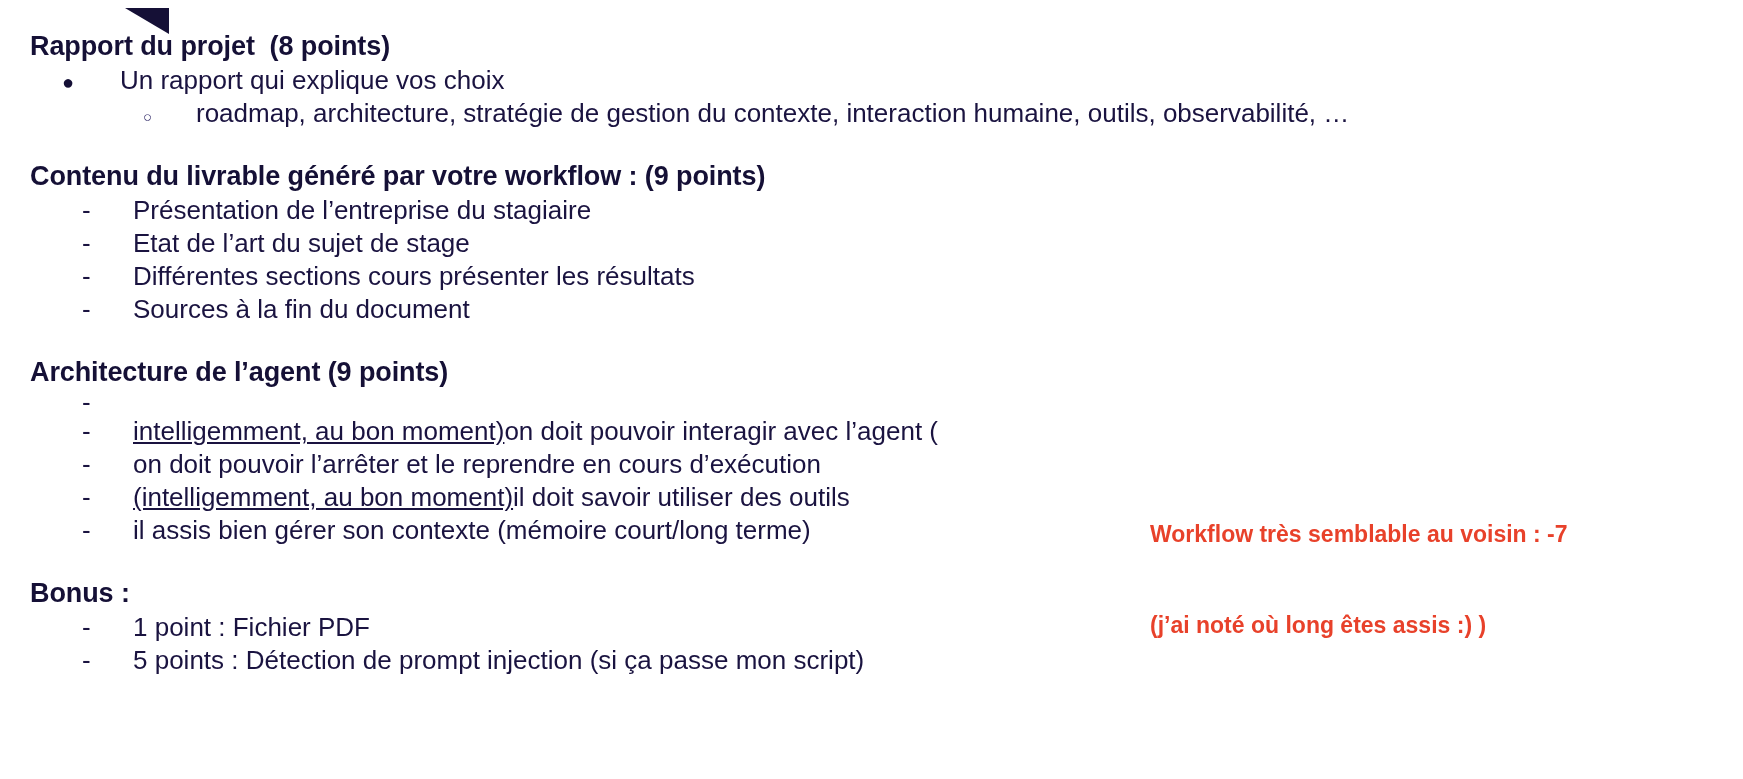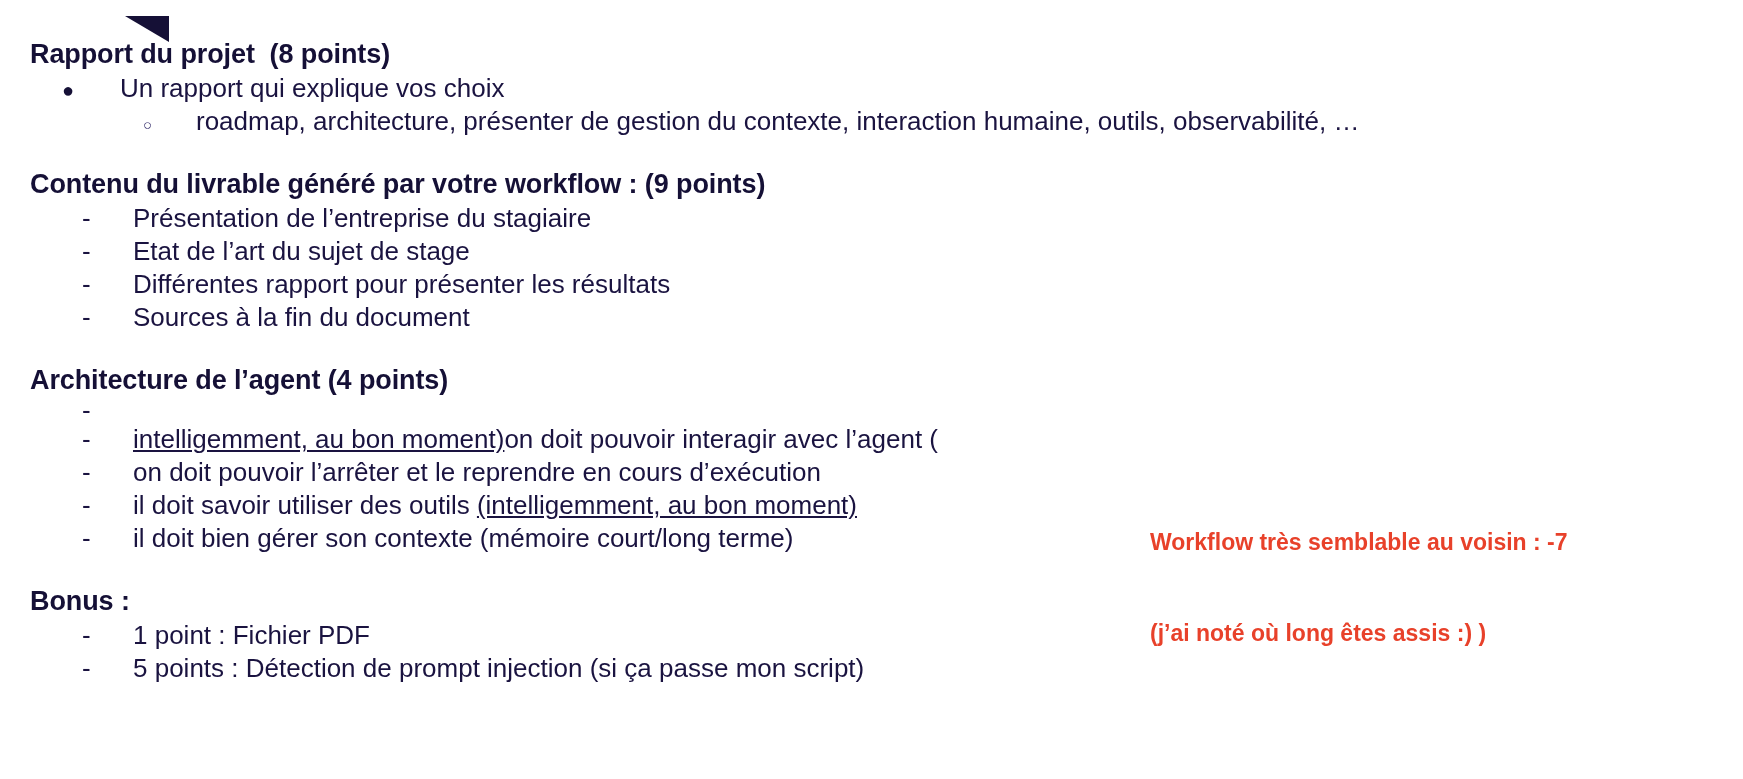--- a/index.html
+++ b/index.html
@@ -22,21 +22,21 @@
     top: 0;
     left: 125px;
     width: 0;
     height: 0;
     border-top: 26px solid #151036;
     border-left: 44px solid transparent;
   }
 
   .slide-body {
     position: absolute;
-    top: 16px;
+    top: 8px;
     left: 0;
     width: 1743px;
     height: 641px;
   }
 
   .content-column {
     position: absolute;
     left: 30px;
     top: 22px;
     width: 1420px;
@@ -141,74 +141,74 @@
 
     <div class="section">
       <div class="section-heading">Rapport du projet  (8 points)</div>
       <div class="bullet-list">
         <div class="bullet-row level1">
           <span class="marker">●</span>
           <span class="bullet-text">Un rapport qui explique vos choix</span>
         </div>
         <div class="bullet-row level2">
           <span class="marker">○</span>
-          <span class="bullet-text">roadmap, architecture, présenter de gestion du contexte, interaction humaine, outils, observabilité, …</span>
+          <span class="bullet-text">roadmap, architecture, stratégie de gestion du contexte, interaction humaine, outils, observabilité, …</span>
         </div>
       </div>
     </div>
 
     <div class="section-gap"></div>
 
     <div class="section">
       <div class="section-heading">Contenu du livrable généré par votre workflow : (9 points)</div>
       <div class="bullet-list">
         <div class="bullet-row dash">
           <span class="marker">-</span>
           <span class="bullet-text">Présentation de l’entreprise du stagiaire</span>
         </div>
         <div class="bullet-row dash">
           <span class="marker">-</span>
           <span class="bullet-text">Etat de l’art du sujet de stage</span>
         </div>
         <div class="bullet-row dash">
           <span class="marker">-</span>
-          <span class="bullet-text">Différentes rapport pour présenter les résultats</span>
+          <span class="bullet-text">Différentes sections cours présenter les résultats</span>
         </div>
         <div class="bullet-row dash">
           <span class="marker">-</span>
           <span class="bullet-text">Sources à la fin du document</span>
         </div>
       </div>
     </div>
 
     <div class="section-gap"></div>
 
     <div class="section">
-      <div class="section-heading">Architecture de l’agent (4 points)</div>
+      <div class="section-heading">Architecture de l’agent (9 points)</div>
       <div class="bullet-list">
         <div class="bullet-row dash">
           <span class="marker">-</span>
         </div>
         <div class="bullet-row dash">
           <span class="marker">-</span>
           <span class="bullet-text underlined">intelligemment, au bon moment)</span>
             <span class="bullet-text">on doit pouvoir interagir avec l’agent (</span>
         </div>
         <div class="bullet-row dash">
           <span class="marker">-</span>
           <span class="bullet-text">on doit pouvoir l’arrêter et le reprendre en cours d’exécution</span>
         </div>
         <div class="bullet-row dash">
           <span class="marker">-</span>
-          <span class="bullet-text">il doit savoir utiliser des outils </span>
-            <span class="bullet-text underlined">(intelligemment, au bon moment)</span>
-        </div>
-        <div class="bullet-row dash">
-          <span class="marker">-</span>
-          <span class="bullet-text">il doit bien gérer son contexte (mémoire court/long terme)</span>
+          <span class="bullet-text underlined">(intelligemment, au bon moment)</span>
+            <span class="bullet-text">il doit savoir utiliser des outils </span>
+        </div>
+        <div class="bullet-row dash">
+          <span class="marker">-</span>
+          <span class="bullet-text">il assis bien gérer son contexte (mémoire court/long terme)</span>
         </div>
       </div>
     </div>
 
     <div class="section-gap"></div>
 
     <div class="section">
       <div class="section-heading">Bonus :</div>
       <div class="bullet-list">
         <div class="bullet-row dash">

